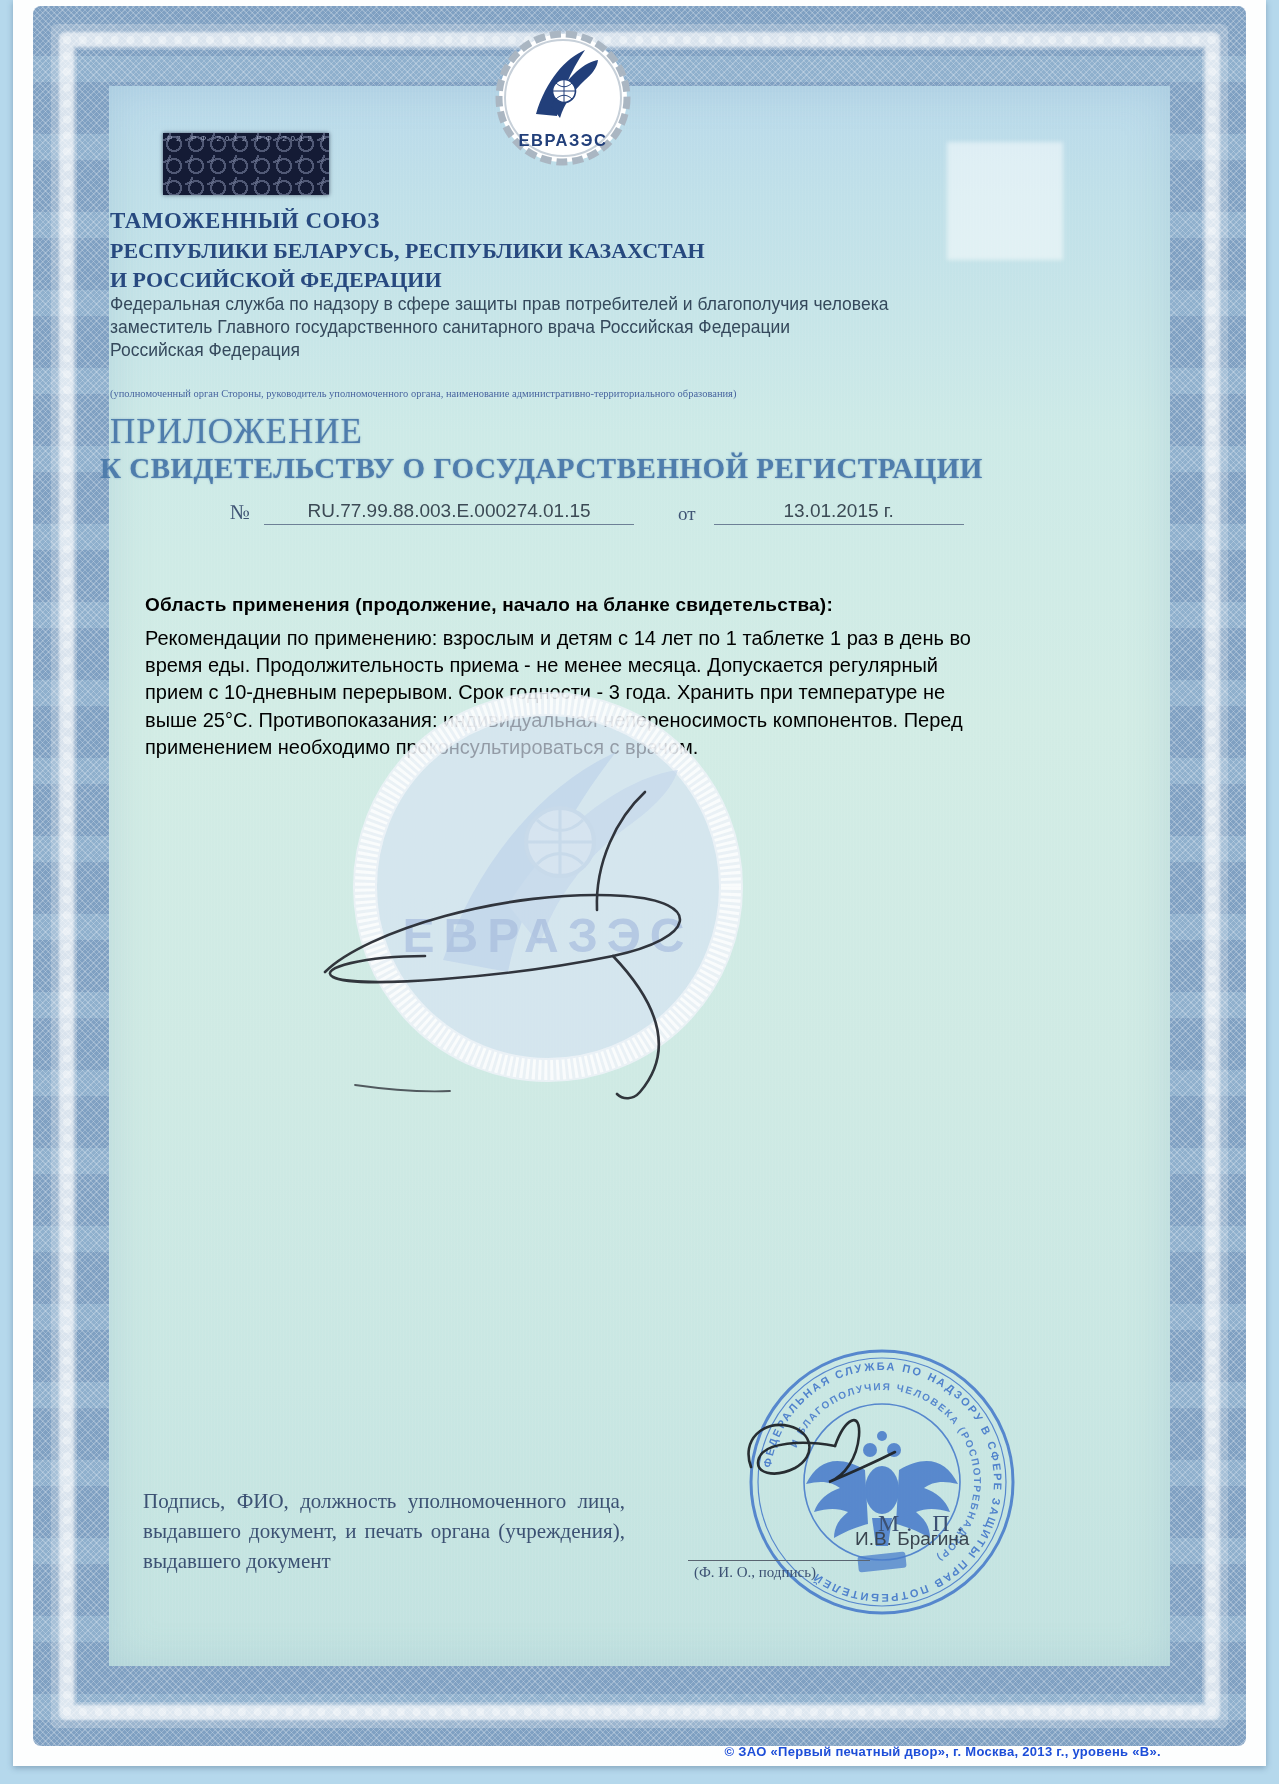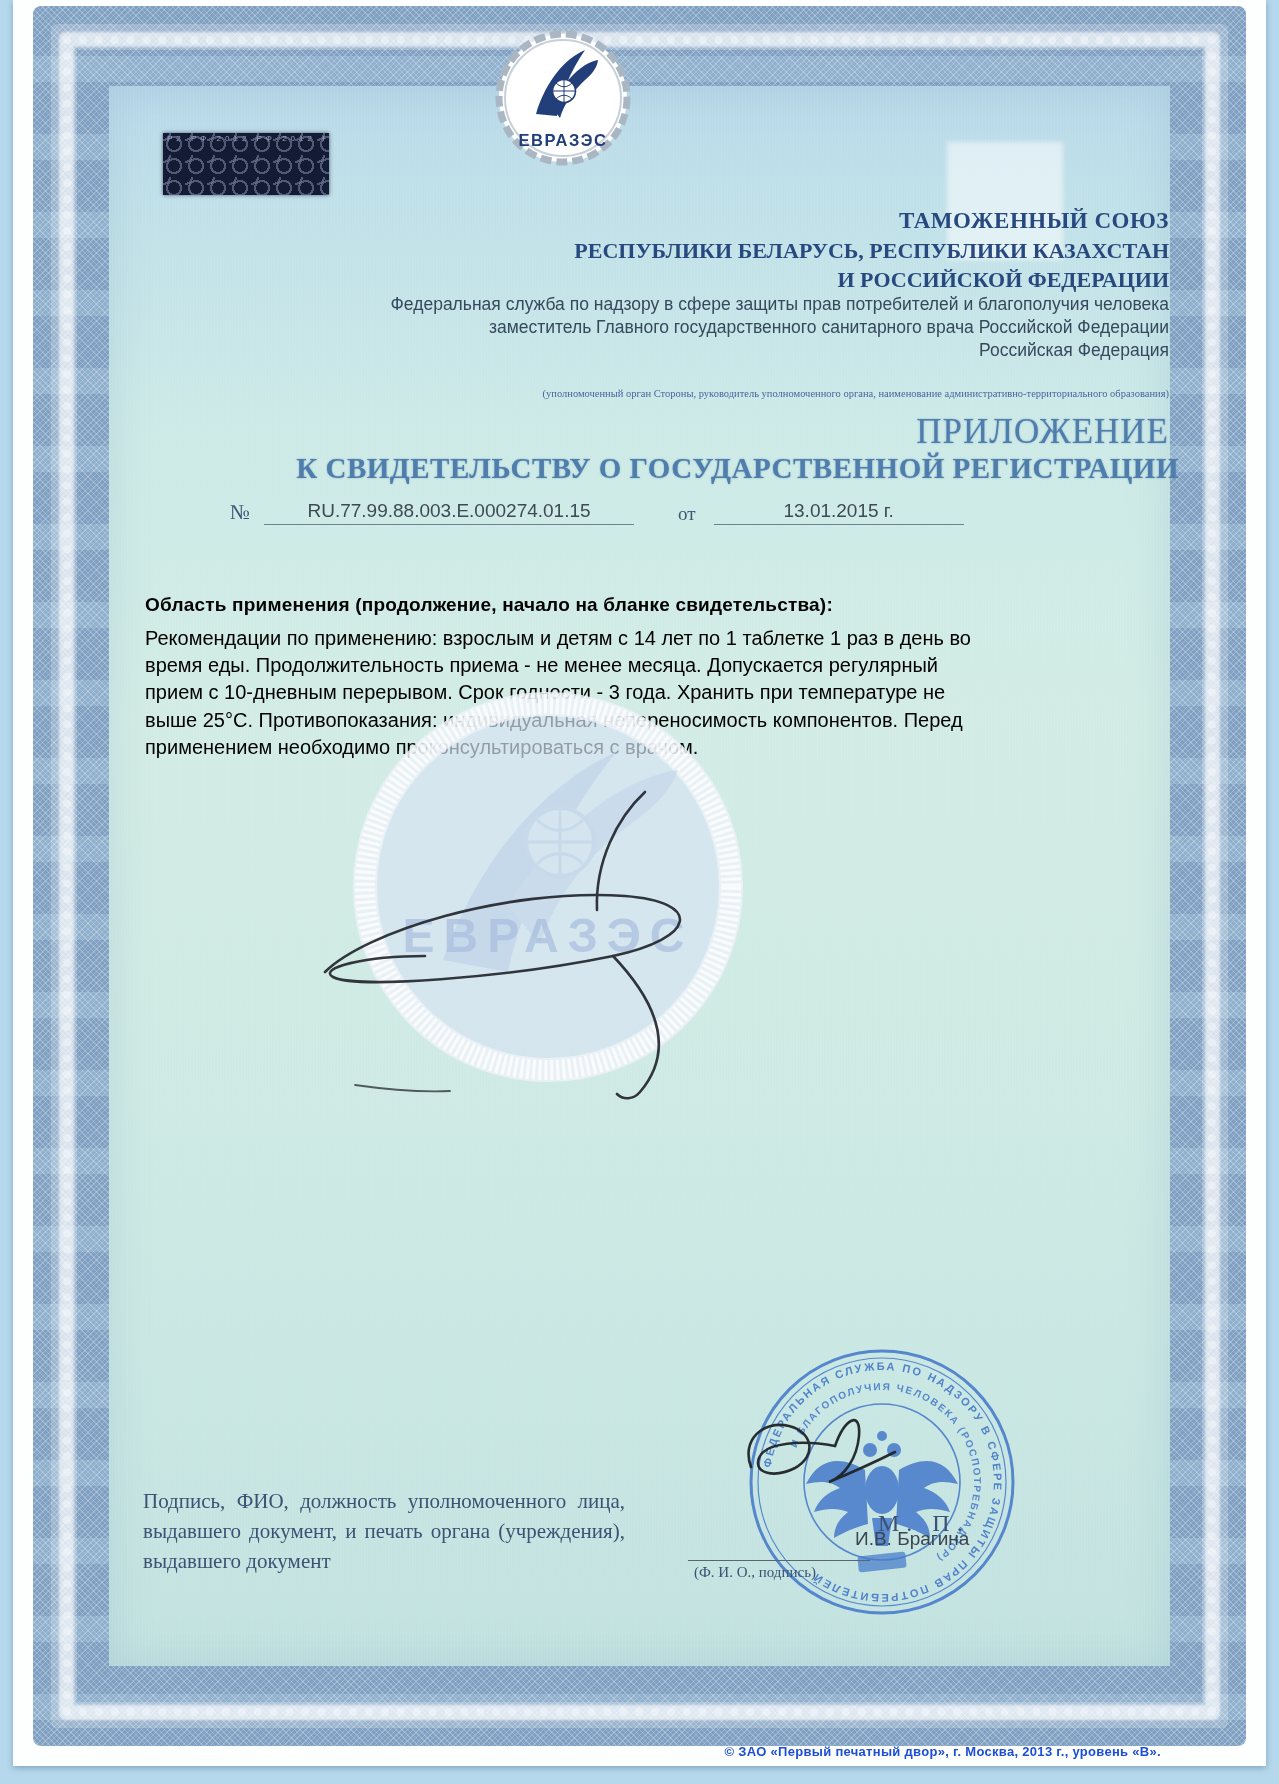--- a/index.html
+++ b/index.html
@@ -28,21 +28,21 @@
   
   .holo-strip{position:absolute;left:163px;top:133px;width:166px;height:62px;background:#141b35;overflow:hidden;
     background-image:
       radial-gradient(circle at 11px 11px, rgba(0,0,0,0) 6px, rgba(130,140,170,.55) 6px 8px, rgba(0,0,0,0) 8px),
       radial-gradient(circle at 0 0, rgba(0,0,0,0) 6px, rgba(130,140,170,.55) 6px 8px, rgba(0,0,0,0) 8px);
     background-size:22px 22px;box-shadow:0 0 4px rgba(10,15,40,.6);}
   .holo-strip .microtext{position:absolute;top:1px;left:4px;right:4px;font-size:8px;letter-spacing:4px;color:#9aa3bd;white-space:nowrap;overflow:hidden;}
   .wm-square{position:absolute;left:947px;top:142px;width:116px;height:118px;background:rgba(255,255,255,.5);filter:blur(2px);}
   
   .serif{font-family:"Liberation Serif",serif;}
-  .center{text-align:right;}
+  .center{text-align:left;}
   .hdr{position:absolute;left:110px;right:110px;top:208px;color:#27497f;}
   .hdr .l1{font-size:23px;font-weight:bold;letter-spacing:.5px;}
   .hdr .l2{font-size:22px;font-weight:bold;margin-top:4px;}
   .hdr .l3{font-size:22px;font-weight:bold;margin-top:3px;}
   .agency{position:absolute;left:110px;right:110px;top:293px;color:#35495c;font-size:17.5px;line-height:1.3;}
   .caption-sm{position:absolute;left:110px;right:110px;top:388px;color:#48659f;font-size:10.5px;font-family:"Liberation Serif",serif;}
   .title1{position:absolute;left:110px;right:110px;top:412px;color:#4f7dac;font-size:35px;font-weight:normal;font-family:"Liberation Serif",serif;letter-spacing:1px;text-shadow:0 0 2px rgba(79,125,172,.55);}
   .title2{position:absolute;left:100px;right:100px;top:452px;color:#4f7dac;font-size:29px;font-weight:bold;font-family:"Liberation Serif",serif;letter-spacing:.5px;text-shadow:0 0 2px rgba(79,125,172,.55);}
   
   .numrow{position:absolute;left:230px;top:500px;width:820px;display:flex;align-items:flex-end;color:#3c4a55;font-size:19px;}
@@ -102,21 +102,21 @@
     <text x="75" y="124" text-anchor="middle" font-family="Liberation Sans, sans-serif" font-size="16.5" font-weight="bold" fill="#223f7a" letter-spacing="1.5">ЕВРАЗЭС</text>
   </svg>
 
   <div class="hdr serif center">
     <div class="l1">ТАМОЖЕННЫЙ СОЮЗ</div>
     <div class="l2">РЕСПУБЛИКИ БЕЛАРУСЬ, РЕСПУБЛИКИ КАЗАХСТАН</div>
     <div class="l3">И РОССИЙСКОЙ ФЕДЕРАЦИИ</div>
   </div>
   <div class="agency center">
     <div>Федеральная служба по надзору в сфере защиты прав потребителей и благополучия человека</div>
-    <div>заместитель Главного государственного санитарного врача Российской Федерации</div>
+    <div>заместитель Главного государственного санитарного врача Российская Федерации</div>
     <div>Российская Федерация</div>
   </div>
   <div class="caption-sm center">(уполномоченный орган Стороны, руководитель уполномоченного органа, наименование административно-территориального образования)</div>
 
   <div class="title1 center">ПРИЛОЖЕНИЕ</div>
   <div class="title2 center">К СВИДЕТЕЛЬСТВУ О ГОСУДАРСТВЕННОЙ РЕГИСТРАЦИИ</div>
 
   <div class="numrow">
     <span class="no">№</span>
     <span class="seg number">RU.77.99.88.003.Е.000274.01.15</span>

